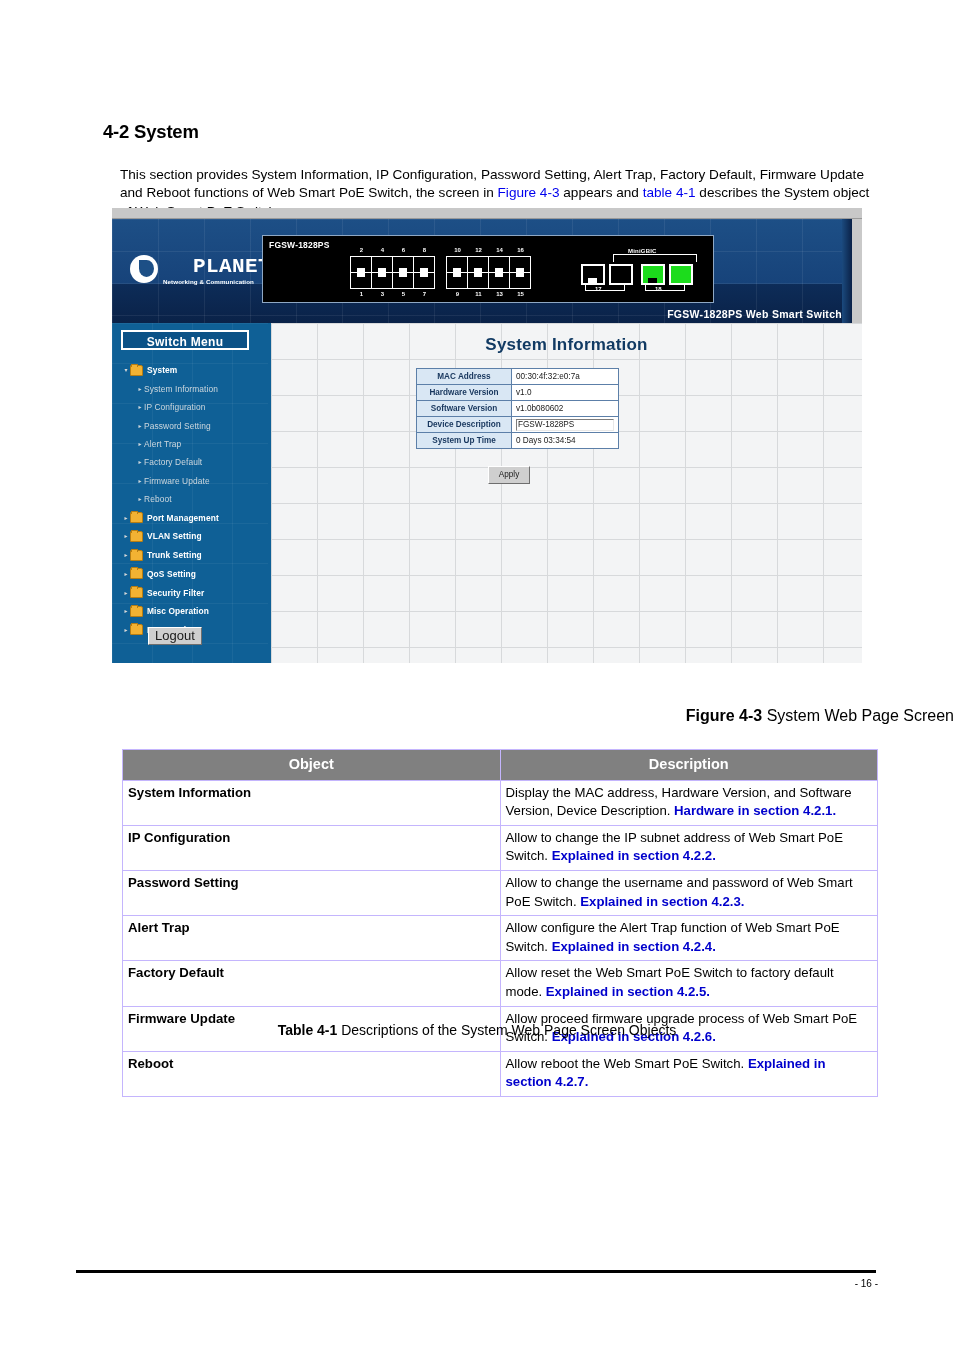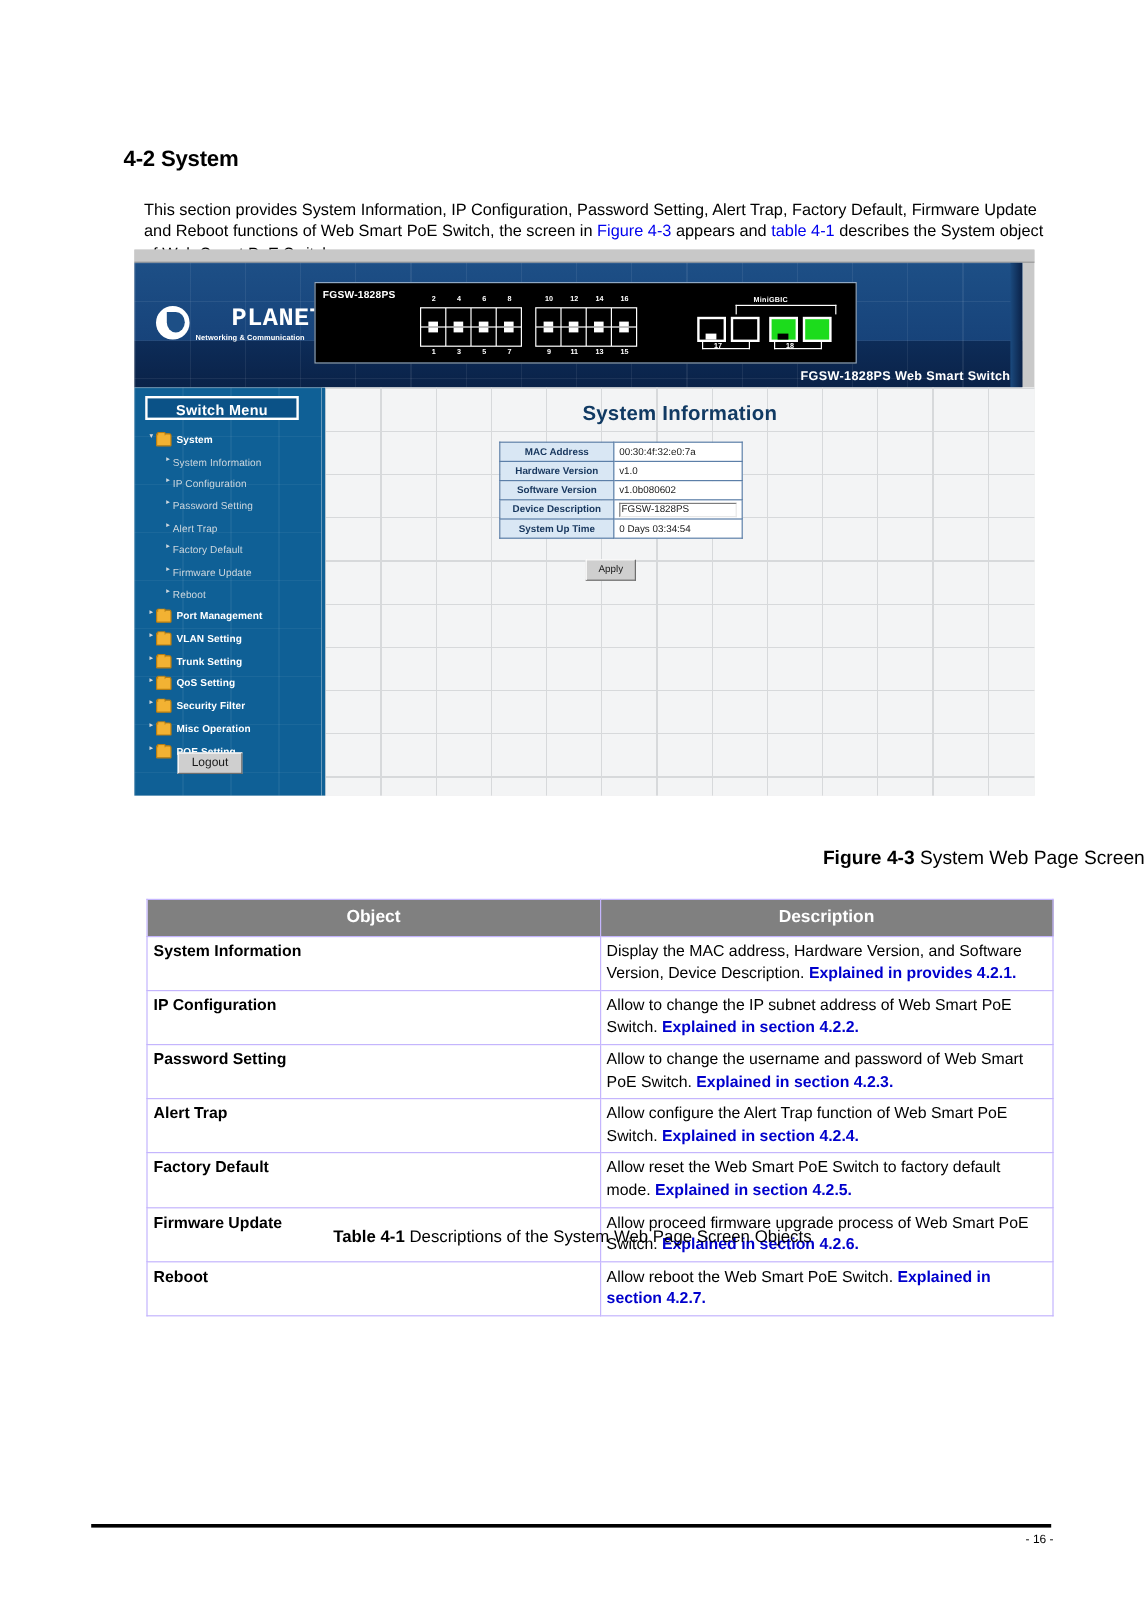--- a/index.html
+++ b/index.html
@@ -311,20 +311,21 @@
     font-size: 12px;
     font-weight: bold;
     text-align: center;
     line-height: 20px;
     letter-spacing: 0.3px;
     box-sizing: border-box;
   }
   .tree { position: absolute; left: 10px; top: 38px; width: 146px; }
   .tnode {
     display: flex;
+    align-items: center;
     height: 18.7px;
     font-size: 8.2px;
     white-space: nowrap;
   }
   .tnode .arrow {
     width: 8px;
     color: #d8d8d8;
     font-size: 6px;
     line-height: 1;
     text-align: center;
@@ -364,21 +365,21 @@
     position: absolute;
     left: 36px;
     bottom: 18px;
     width: 52px;
     height: 16px;
     background: #cfcfcf;
     border-top: 1px solid #ffffff;
     border-left: 1px solid #ffffff;
     border-right: 1px solid #6e6e6e;
     border-bottom: 1px solid #6e6e6e;
-    font-size: 10px;
+    font-size: 13px;
     color: #1a1a1a;
     text-align: center;
     line-height: 16px;
   }
 
   .ui-main {
     position: absolute;
     left: 156px; top: 0;
     width: 594px;
     height: 340px;
@@ -755,21 +756,21 @@
   <table class="desc-table">
     <thead>
       <tr>
         <th class="obj">Object</th>
         <th>Description</th>
       </tr>
     </thead>
     <tbody>
         <tr>
           <td class="obj">System Information</td>
-          <td class="dsc"><span>Display the MAC address, Hardware Version, and Software Version, Device Description. </span><span class="blue">Explained in provides 4.2.1.</span></td>
+          <td class="dsc"><span>Display the MAC address, Hardware Version, and Software Version, Device Description. </span><span class="blue">Hardware in section 4.2.1.</span></td>
         </tr>
         <tr>
           <td class="obj">IP Configuration</td>
           <td class="dsc"><span>Allow to change the IP subnet address of Web Smart PoE Switch. </span><span class="blue">Explained in section 4.2.2.</span></td>
         </tr>
         <tr>
           <td class="obj">Password Setting</td>
           <td class="dsc"><span>Allow to change the username and password of Web Smart PoE Switch. </span><span class="blue">Explained in section 4.2.3.</span></td>
         </tr>
         <tr>

